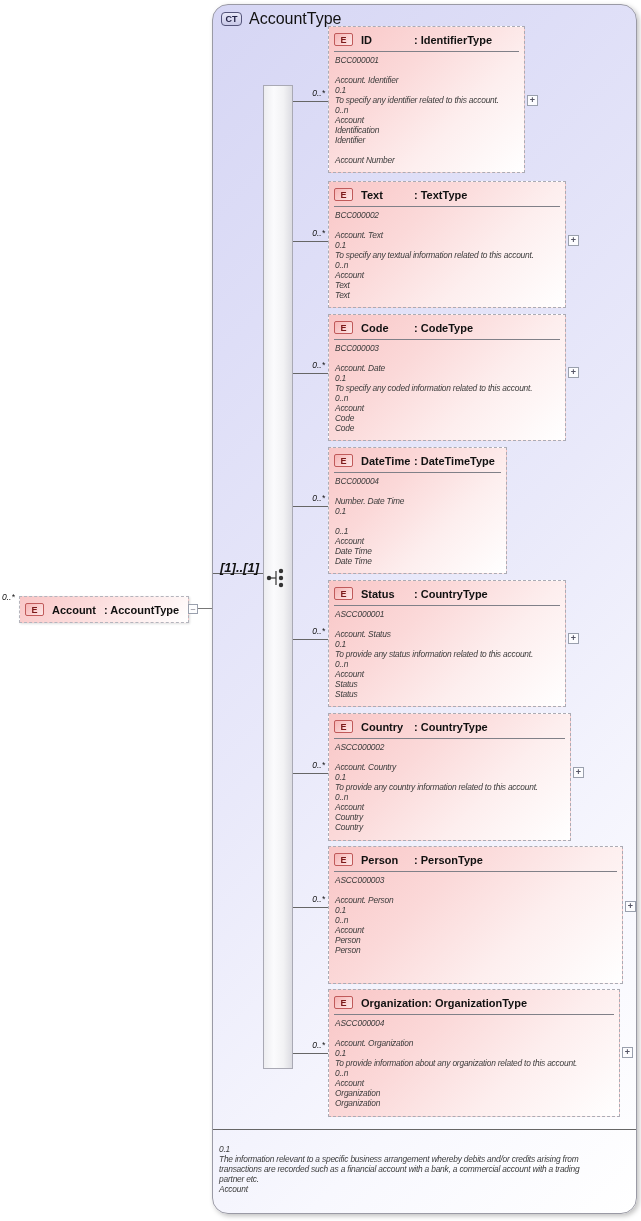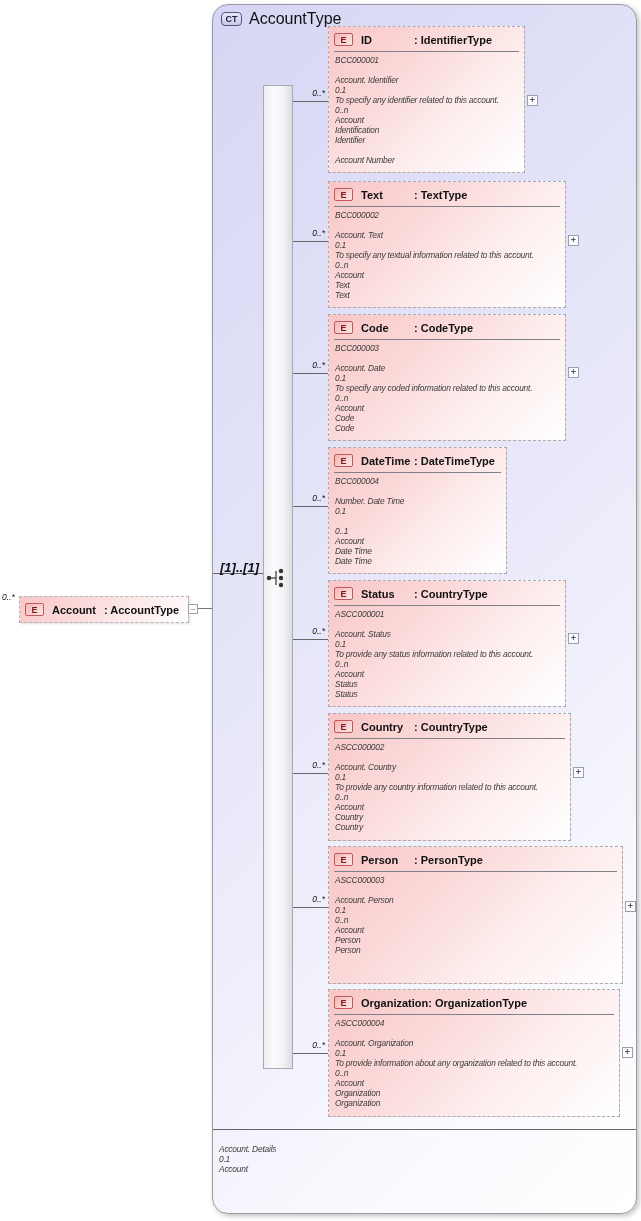--- a/index.html
+++ b/index.html
@@ -328,22 +328,22 @@
               <div class="doc-line">Organization</div>
             </div>
     </div>
     <div class="plus">+</div>
   </div>
 </div>
 
     <div class="ct-footer-sep"></div>
     <div class="ct-footer" id="footer-doc">
         <div class="doc-line"></div>
-        <div class="doc-line">Account. Details</div>
         <div class="doc-line">0.1</div>
+        <div class="doc-line">The information relevant to a specific business arrangement whereby debits and/or credits arising from transactions are recorded such as a financial account with a bank, a commercial account with a trading partner etc.</div>
         <div class="doc-line">Account</div>
       </div>
   </div>
 
   <div class="root-card">0..*</div>
   <div class="root-box">
     <span class="e-badge">E</span>
     <span class="root-name">Account</span>
     <span class="root-type">: AccountType</span>
   </div>

